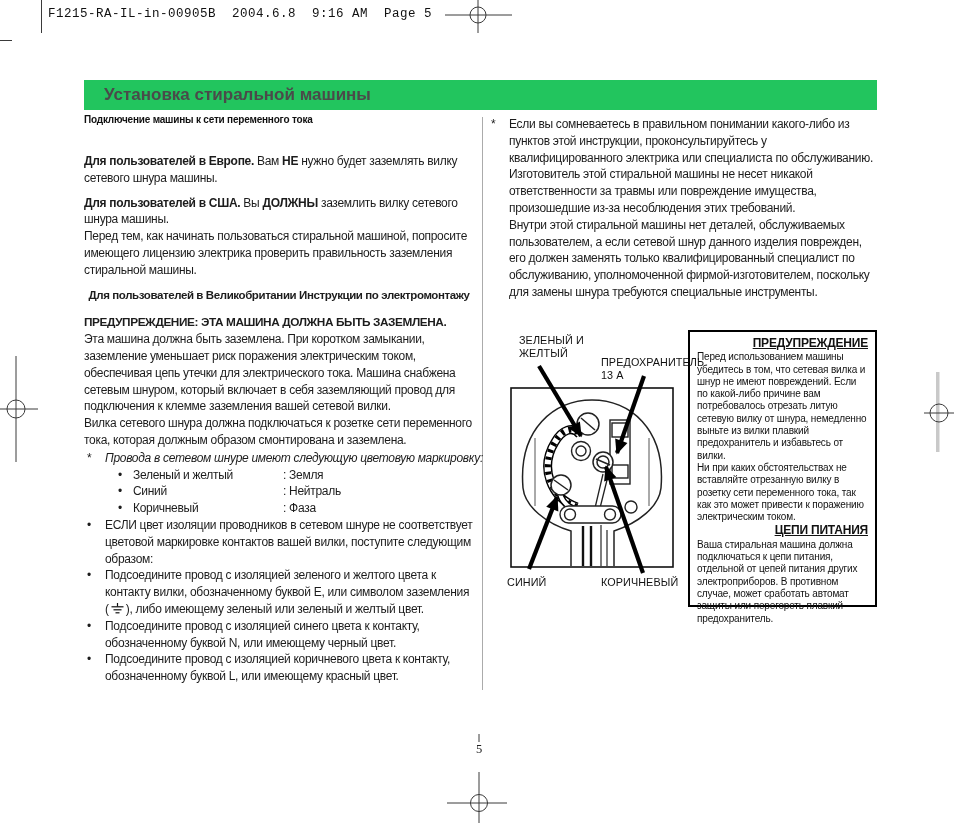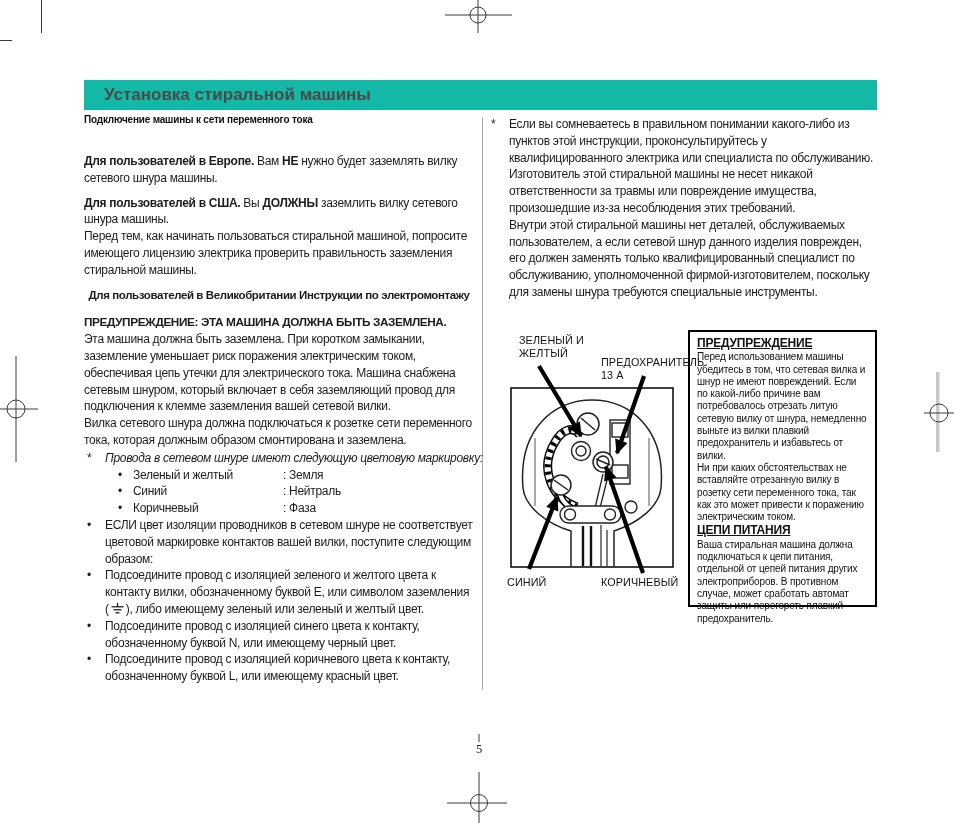--- a/index.html
+++ b/index.html
@@ -1,21 +1,21 @@
 <!DOCTYPE html>
 <html><head>
 <meta charset="utf-8">
 <style>
   html,body{margin:0;padding:0;background:#fff;}
   .page{position:relative;width:954px;height:823px;background:#fff;overflow:hidden;
         font-family:"Liberation Sans","DejaVu Sans",sans-serif;color:#1c1c1c;}
   .print-header{position:absolute;left:48px;top:7px;font-family:"Liberation Mono","DejaVu Sans Mono",monospace;
         font-size:12.5px;letter-spacing:.5px;color:#111;white-space:pre;}
   .marks{position:absolute;left:0;top:0;pointer-events:none;}
-  .title-bar{position:absolute;left:84px;top:80px;width:793px;height:30px;background:#14b8a6;}
+  .title-bar{position:absolute;left:84px;top:80px;width:793px;height:30px;background:#22c55e;}
   .title-bar span{display:block;padding-left:20px;line-height:30px;font-size:17px;font-weight:700;color:#4a4a4a;}
   .subtitle{position:absolute;left:84px;top:114px;font-size:10px;font-weight:700;color:#111;letter-spacing:-.2px;}
   .divider{position:absolute;left:482px;top:117px;width:1px;height:573px;background:#ababab;}
   .col{position:absolute;font-size:12px;line-height:16.8px;letter-spacing:-.3px;color:#1c1c1c;}
   .col-left{left:84px;top:153px;width:390px;}
   .col-right{left:488px;top:116px;width:388px;}
   .para{margin:0 0 8px 0;}
   .uk-head{font-weight:700;font-size:11.5px;letter-spacing:-.4px;white-space:nowrap;margin:3px 0 11px 0;text-align:center;}
   .gw-head{font-weight:700;font-size:11.8px;letter-spacing:-.4px;white-space:nowrap;margin-top:16px;}
   .li{position:relative;padding-left:21px;margin:0;}
@@ -29,21 +29,21 @@
   .diagram{position:absolute;left:503px;top:330px;width:190px;height:277px;}
   .diagram svg{position:absolute;left:0;top:0;}
   .dlabel{position:absolute;font-size:10.8px;line-height:13px;letter-spacing:.1px;color:#111;}
   .dl-gy{left:16px;top:4px;}
   .dl-fuse{left:98px;top:26px;}
   .dl-blue{left:4px;top:246px;}
   .dl-brown{left:98px;top:246px;}
   
   .warnbox{position:absolute;left:688px;top:330px;width:189px;height:277px;border:2px solid #000;
         box-sizing:border-box;padding:4px 7px 4px 7px;font-size:10px;line-height:12.3px;letter-spacing:-.15px;color:#111;}
-  .wb-title{text-align:left;font-weight:700;font-size:12px;text-decoration:underline;letter-spacing:-.2px;margin:1px 0 2px 0;}
+  .wb-title{text-align:right;font-weight:700;font-size:12px;text-decoration:underline;letter-spacing:-.2px;margin:1px 0 2px 0;}
   .wb-p{margin:0;}
   .page-number{position:absolute;left:463px;top:742px;width:32px;text-align:center;
         font-family:"Liberation Serif","DejaVu Serif",serif;font-size:12.5px;color:#222;}
 </style>
 </head>
 <body>
 
 <div class="page">
 
   <svg class="marks" width="954" height="823">
@@ -67,20 +67,21 @@
       </g>
       <g>
         <line x1="479" y1="734" x2="479" y2="742"></line>
         <circle cx="479" cy="803" r="8.5"></circle>
         <line x1="447" y1="803" x2="507" y2="803"></line>
         <line x1="479" y1="772" x2="479" y2="823"></line>
       </g>
     </g>
   </svg>
 
+  <div class="print-header">F1215-RA-IL-in-00905B  2004.6.8  9:16 AM  Page 5</div>
 
   <div class="title-bar">
     <span>Установка стиральной машины</span>
   </div>
 
   <div class="subtitle">Подключение машины к сети переменного тока</div>
 
   <div class="divider"></div>
 
   <div class="col col-left">

